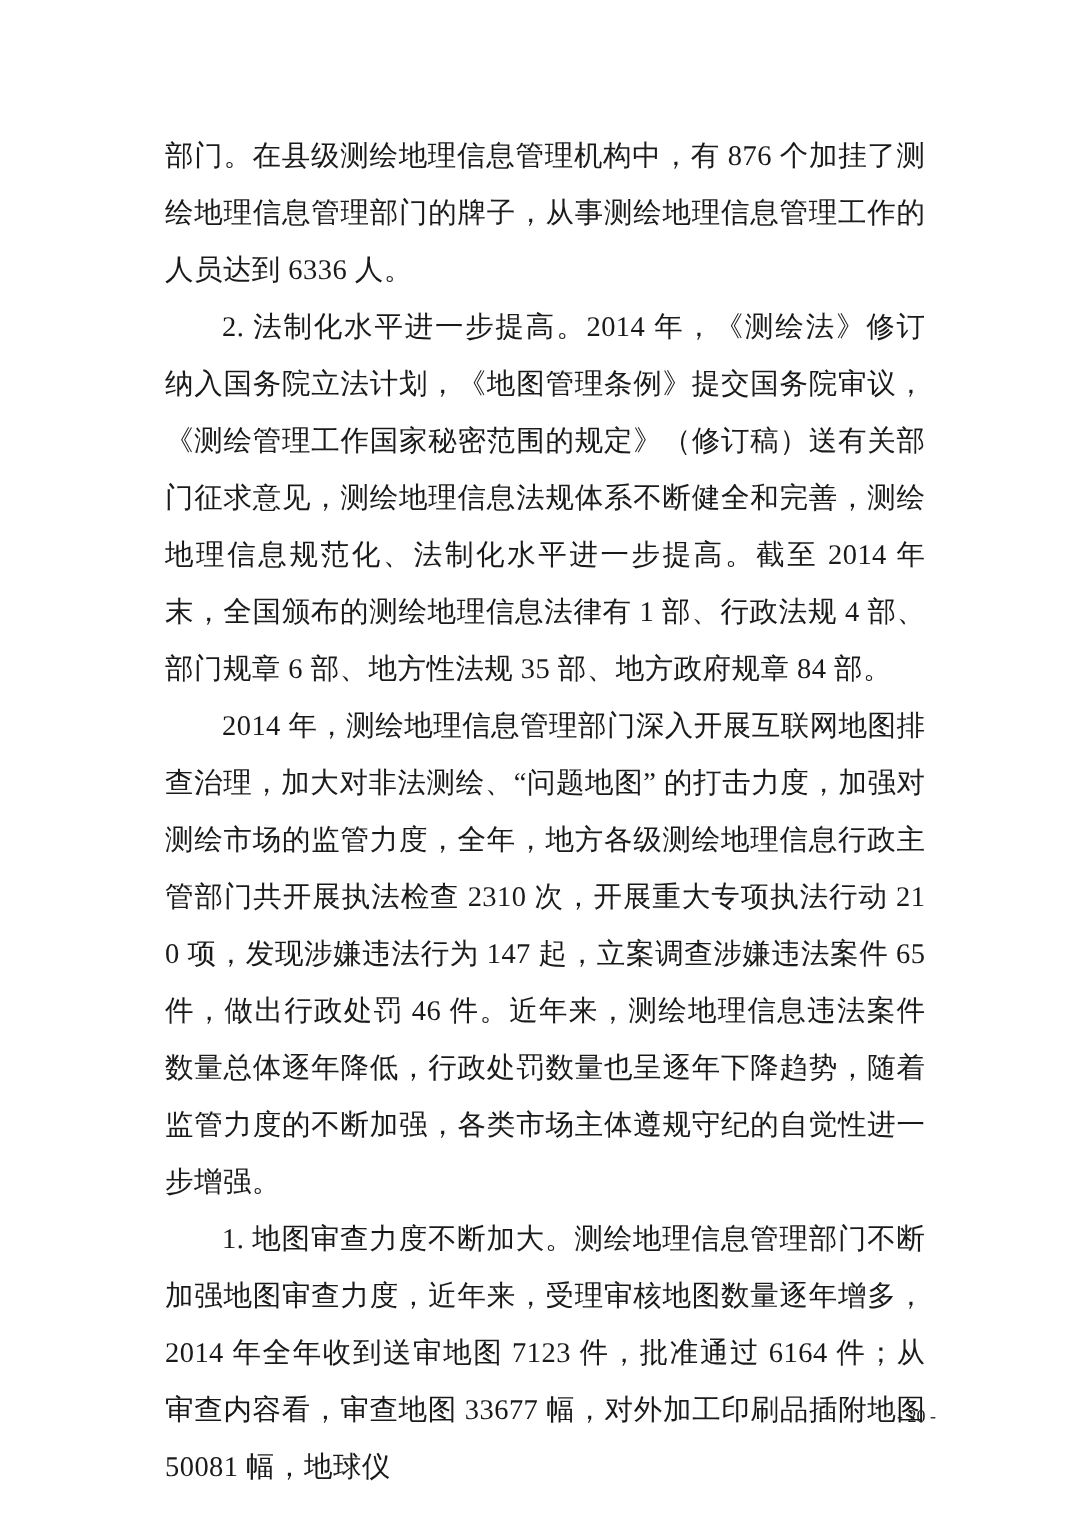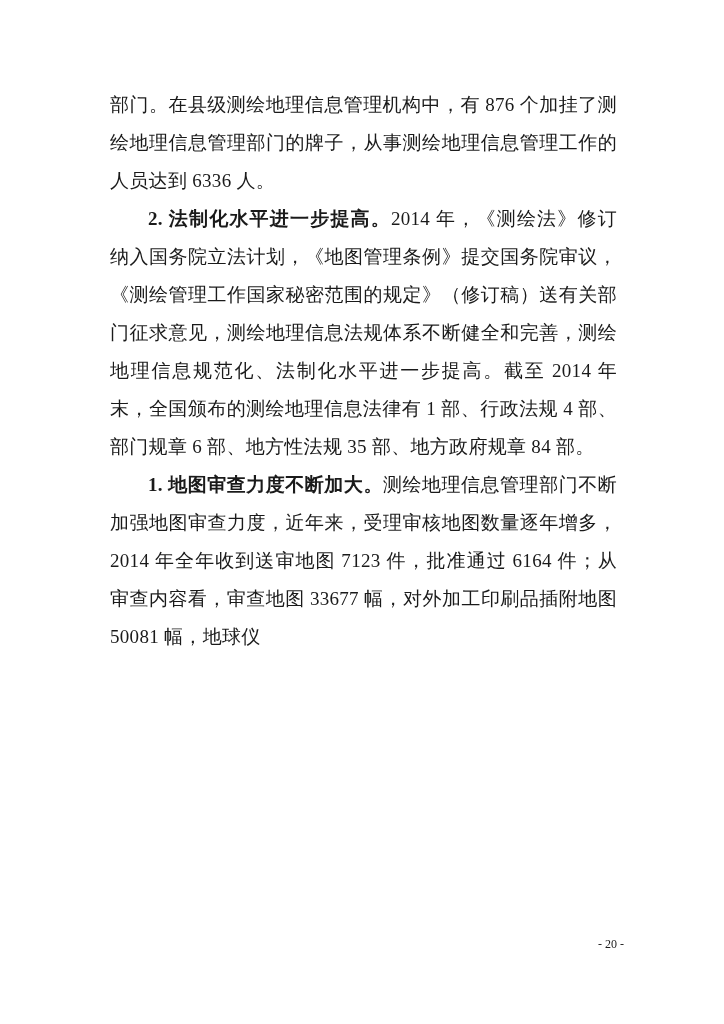--- a/index.html
+++ b/index.html
@@ -30,21 +30,21 @@
     line-height: 38px;
     text-align: justify;
     text-indent: 2em;
     letter-spacing: 0.3px;
     word-break: break-all;
   }
   .para.flush {
     text-indent: 0;
   }
   .para b {
-    font-weight: bold;
+    font-weight: normal;
   }
   .page-number {
     position: absolute;
     right: 100px;
     bottom: 72px;
     font-size: 12px;
     color: #1a1a1a;
     font-family: "Liberation Serif", "DejaVu Serif", serif;
   }
 </style>
@@ -55,20 +55,23 @@
   <div class="content">
 
     <p class="para flush">
       <span>部门。在县级测绘地理信息管理机构中，有 876 个加挂了测绘地理信息管理部门的牌子，从事测绘地理信息管理工作的人员达到 6336 人。</span>
     </p>
 
     <p class="para">
       <b>2. 法制化水平进一步提高。</b><span>2014 年，《测绘法》修订纳入国务院立法计划，《地图管理条例》提交国务院审议，《测绘管理工作国家秘密范围的规定》（修订稿）送有关部门征求意见，测绘地理信息法规体系不断健全和完善，测绘地理信息规范化、法制化水平进一步提高。截至 2014 年末，全国颁布的测绘地理信息法律有 1 部、行政法规 4 部、部门规章 6 部、地方性法规 35 部、地方政府规章 84 部。</span>
     </p>
 
+    <p class="para">
+      <span>2014 年，测绘地理信息管理部门深入开展互联网地图排查治理，加大对非法测绘、“问题地图” 的打击力度，加强对测绘市场的监管力度，全年，地方各级测绘地理信息行政主管部门共开展执法检查 2310 次，开展重大专项执法行动 210 项，发现涉嫌违法行为 147 起，立案调查涉嫌违法案件 65 件，做出行政处罚 46 件。近年来，测绘地理信息违法案件数量总体逐年降低，行政处罚数量也呈逐年下降趋势，随着监管力度的不断加强，各类市场主体遵规守纪的自觉性进一步增强。</span>
+    </p>
 
     <p class="para">
       <b>1. 地图审查力度不断加大。</b><span>测绘地理信息管理部门不断加强地图审查力度，近年来，受理审核地图数量逐年增多，2014 年全年收到送审地图 7123 件，批准通过 6164 件；从审查内容看，审查地图 33677 幅，对外加工印刷品插附地图 50081 幅，地球仪</span>
     </p>
 
   </div>
 
   <div class="page-number">- 20 -</div>
 </div>
 

